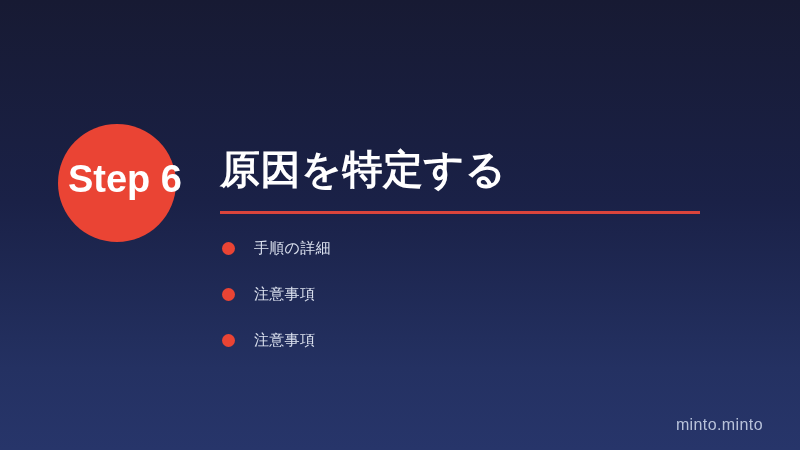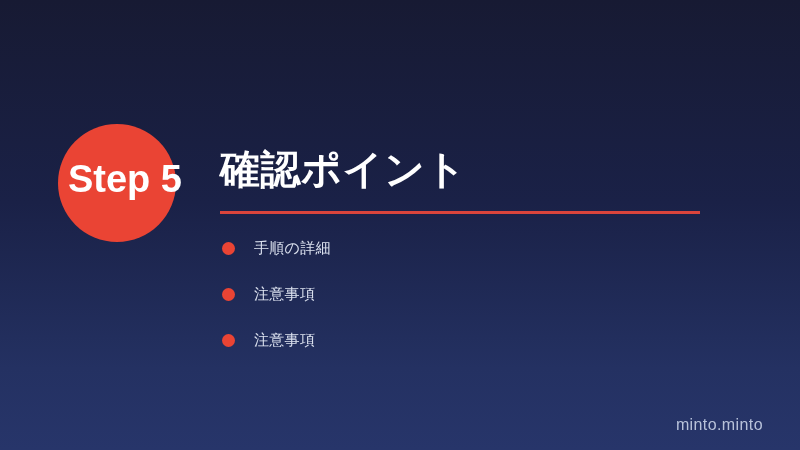--- a/index.html
+++ b/index.html
@@ -118,25 +118,25 @@
     white-space: nowrap;
   }
 </style>
 </head>
 <body>
 
 <div id="slide">
 
   <div id="step-badge">
     <div id="step-circle"></div>
-    <div id="step-label">Step 5</div>
+    <div id="step-label">Step 6</div>
   </div>
 
   <div id="content">
-    <h1 id="slide-title">確認ポイント</h1>
+    <h1 id="slide-title">原因を特定する</h1>
 
     <div id="title-divider"></div>
 
     <ul id="bullet-list">
       <li>
         <span class="bullet-dot"></span>
         <span class="bullet-text">手順の詳細</span>
       </li>
       <li>
         <span class="bullet-dot"></span>

